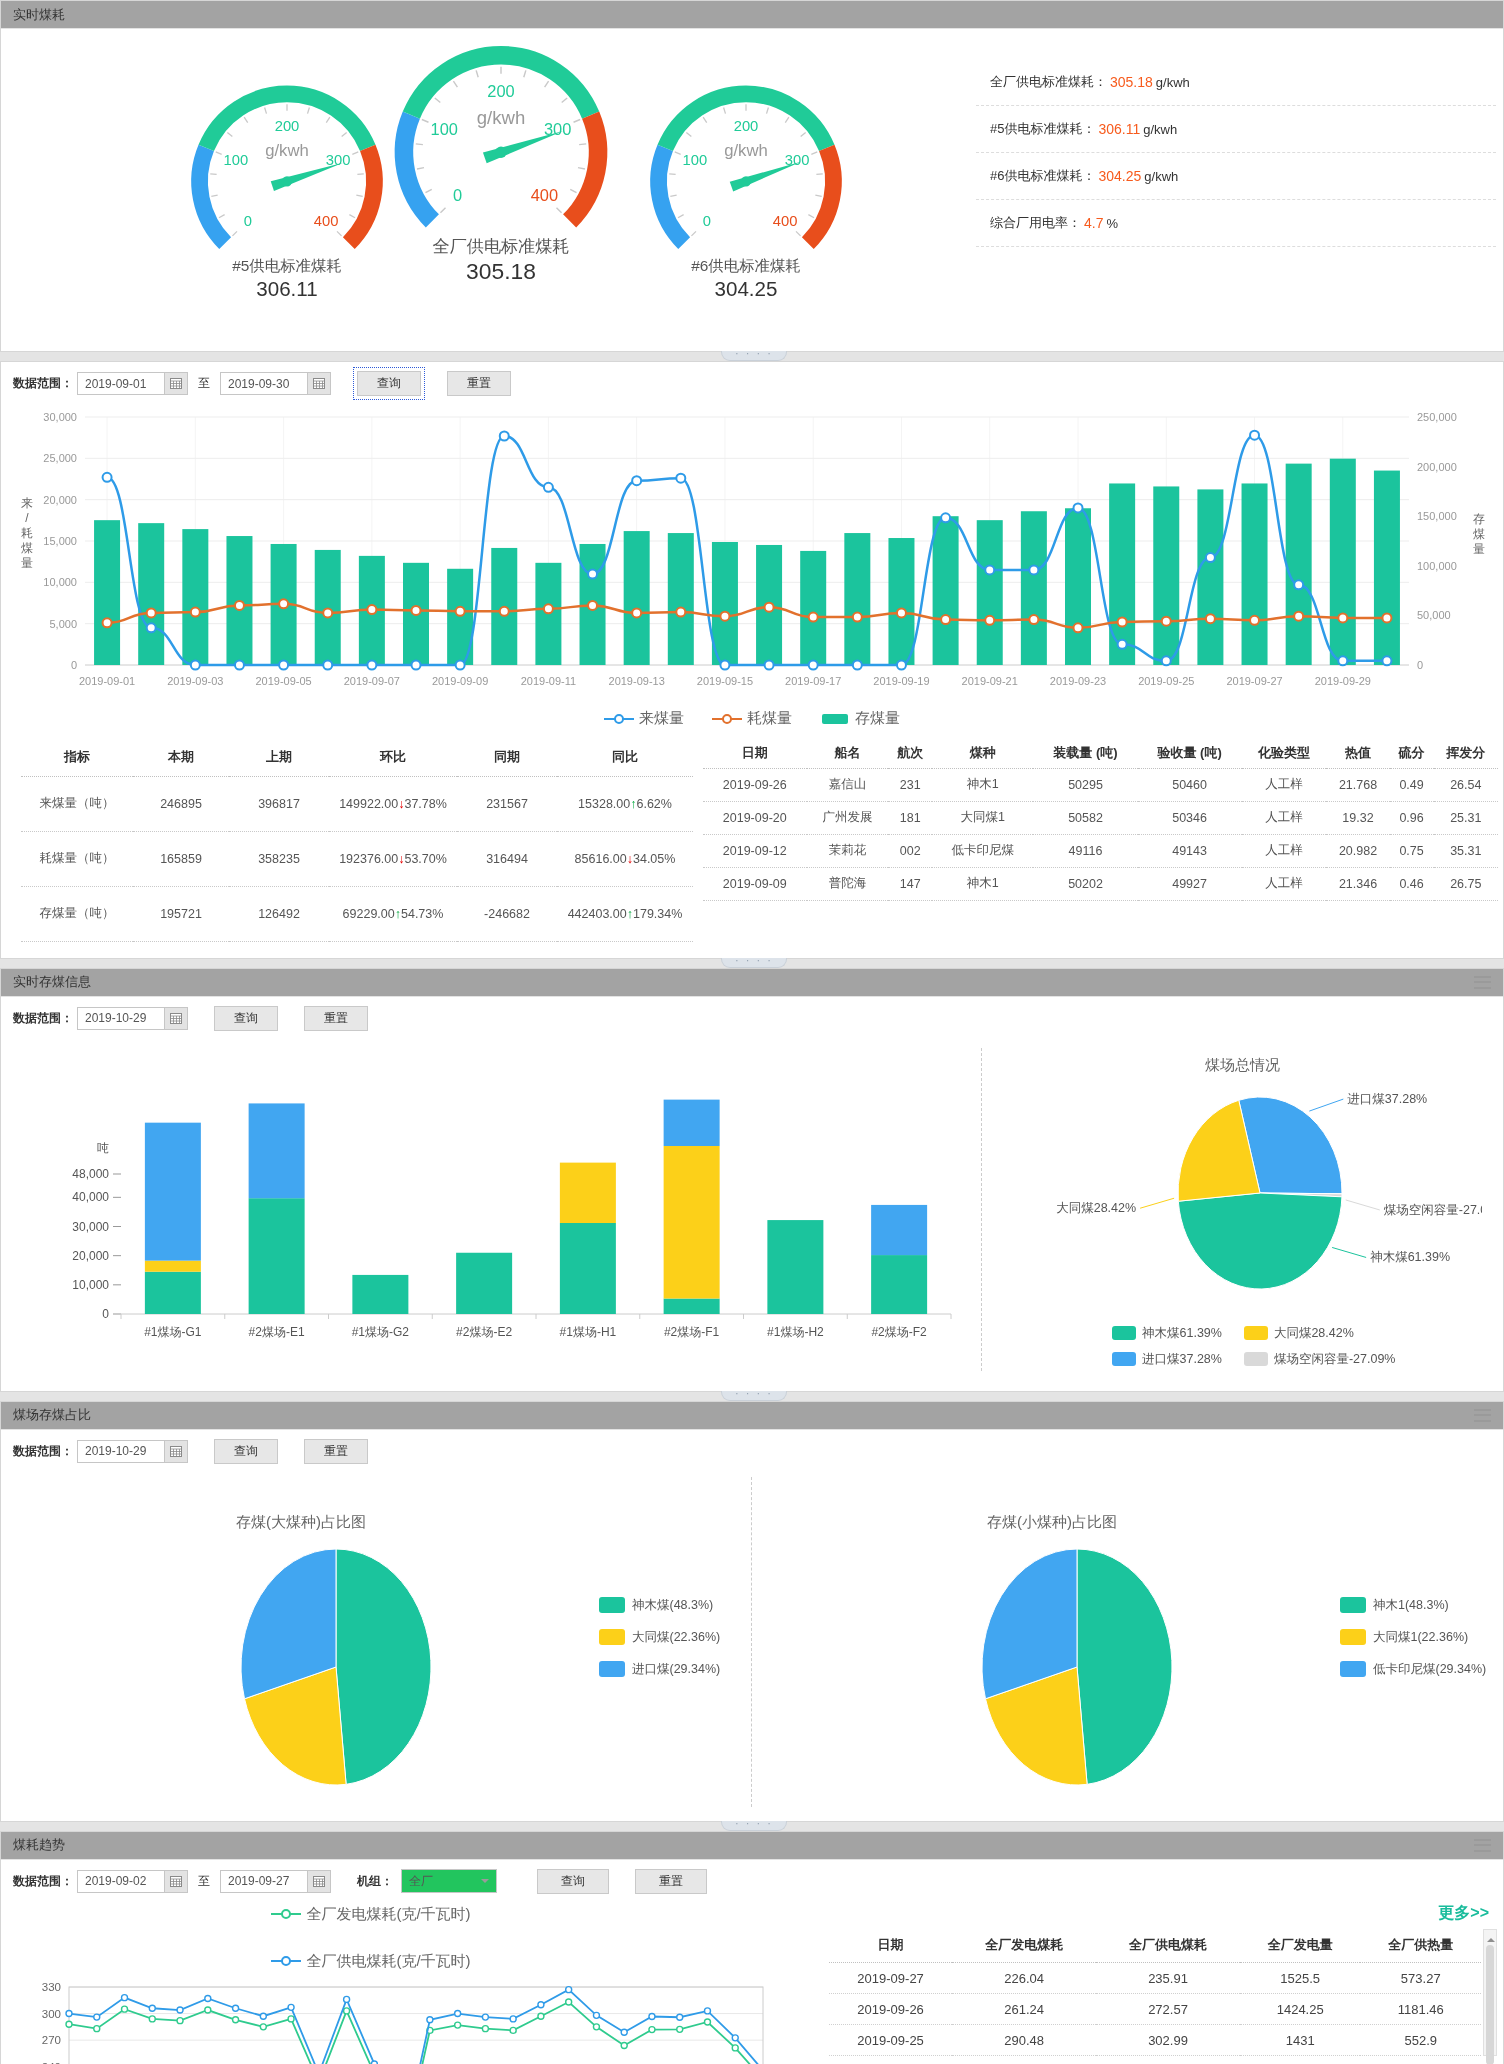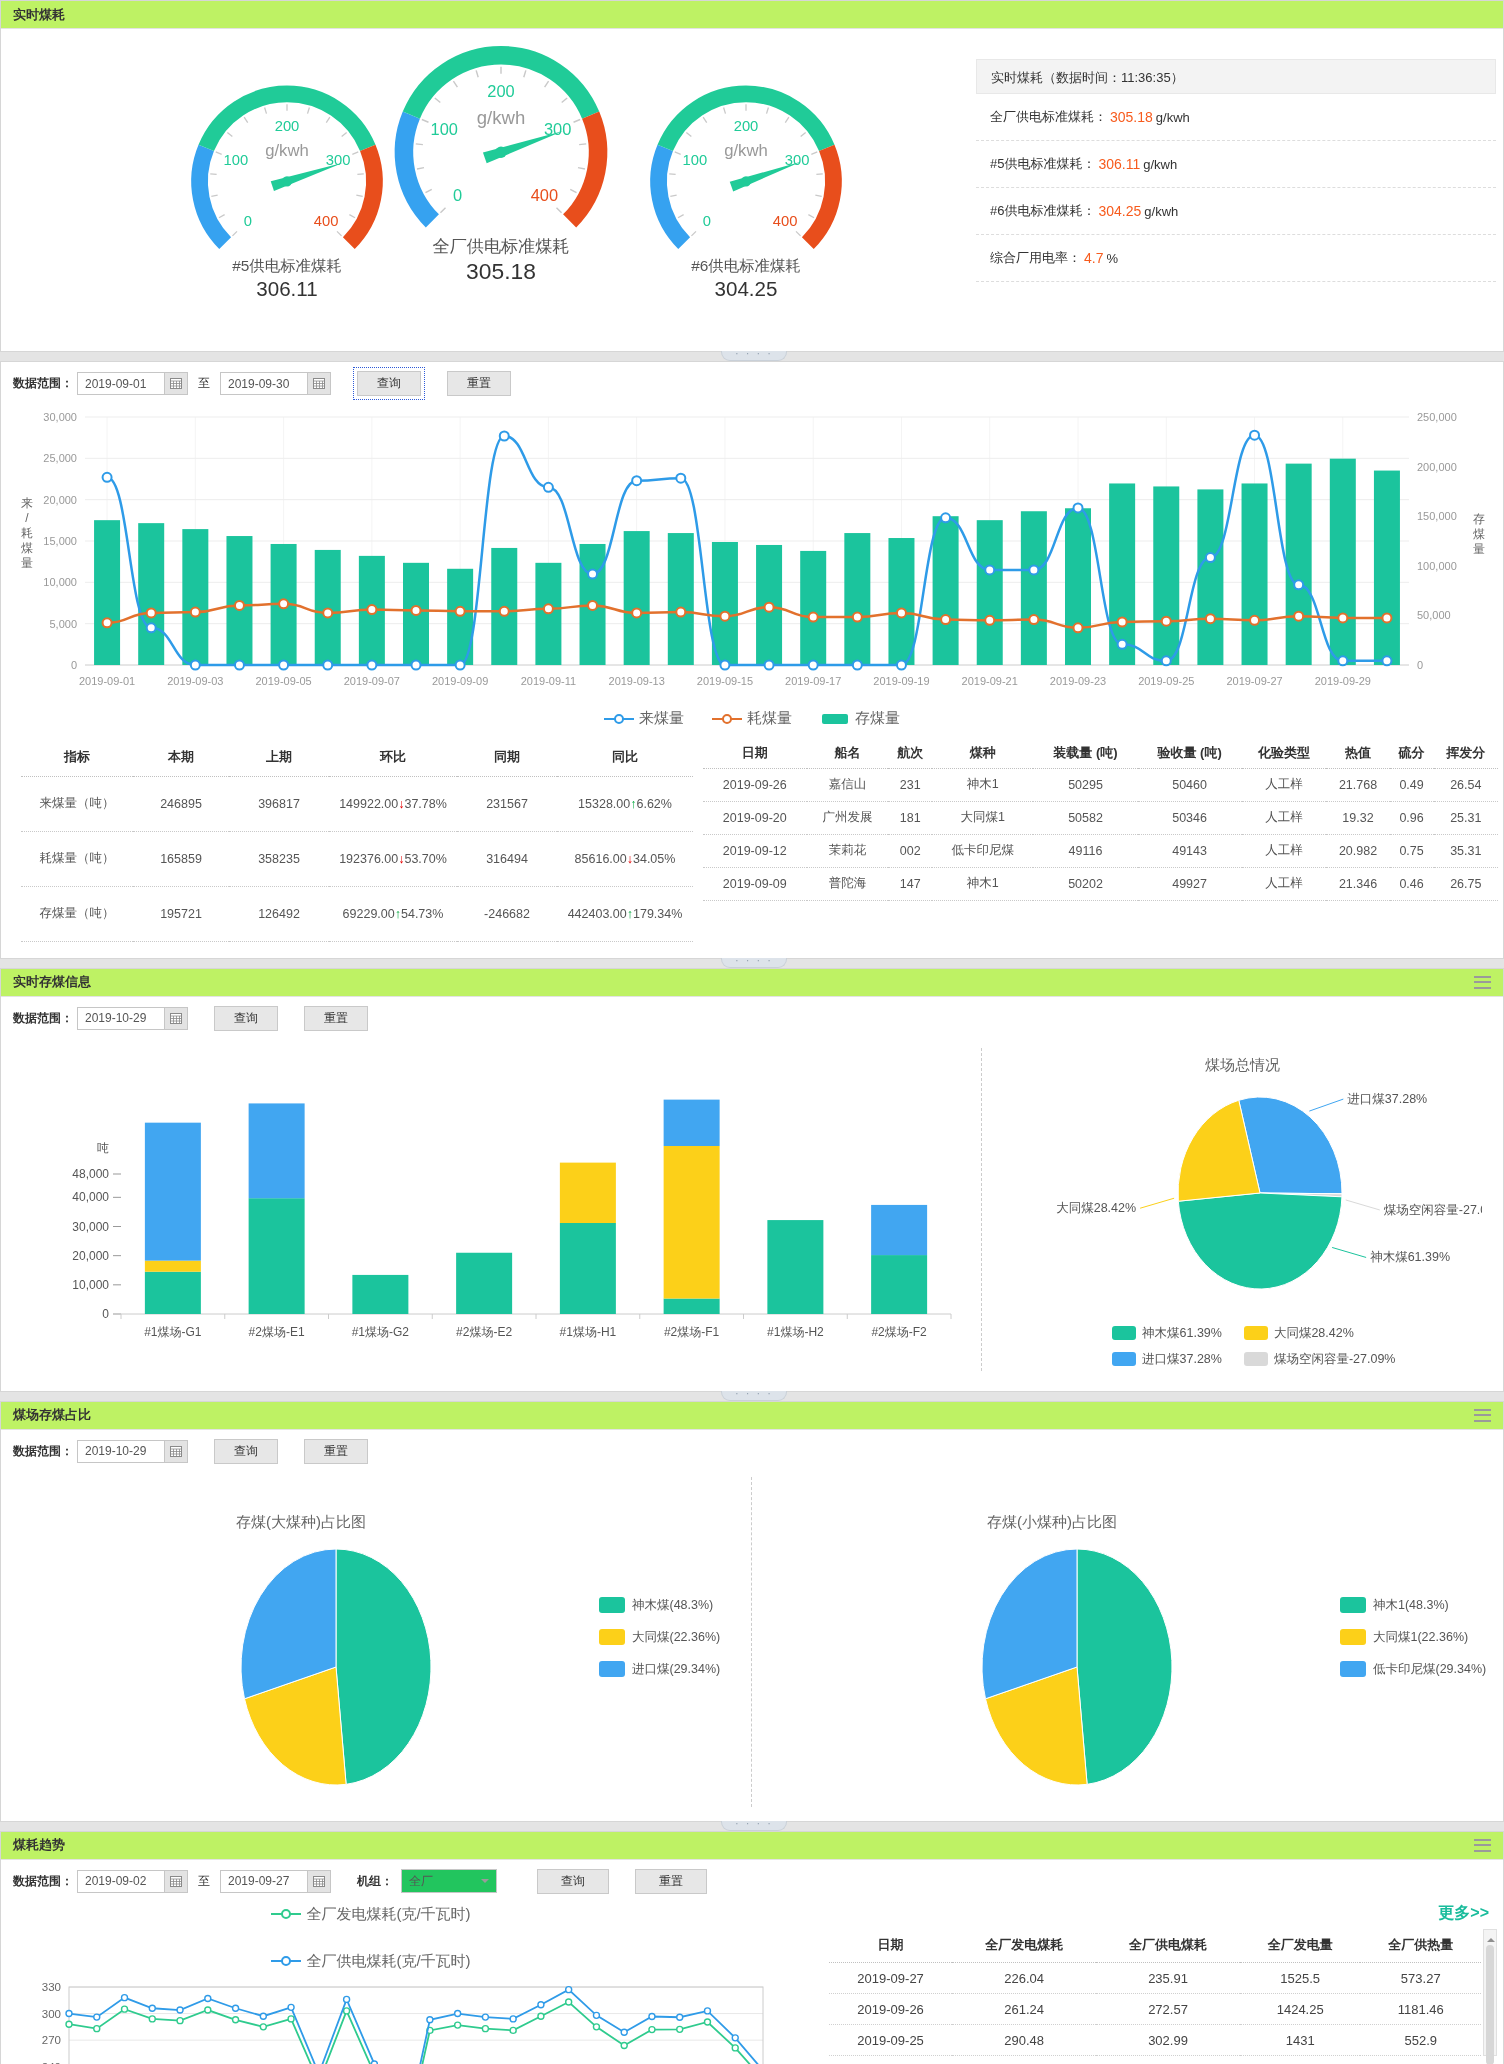--- a/index.html
+++ b/index.html
@@ -1,19 +1,19 @@
 <!DOCTYPE html>
 <html><head>
 <meta charset="utf-8">
 <style>
   * { box-sizing: border-box; }
   body { margin:0; background:#e4e4e4; width:1504px; font-family:"Liberation Sans","DejaVu Sans",sans-serif; color:#333; }
   svg { font-family:"Liberation Sans","DejaVu Sans",sans-serif; }
   .panel { background:#fff; border:1px solid #d6d6d6; margin-bottom:9px; position:relative; }
-  .panel-header { height:28px; background:#bef264; border-bottom:1px solid #e3e3e3; padding:0 12px; font-size:13px; font-weight:bold; color:#333; display:flex; justify-content:space-between; align-items:center; }
+  .panel-header { height:28px; background:#a3a3a3; border-bottom:1px solid #e3e3e3; padding:0 12px; font-size:13px; font-weight:normal; color:#333; display:flex; justify-content:space-between; align-items:center; }
   .menu-icon { width:17px; height:13px; border-top:2px solid #9a9a9a; border-bottom:2px solid #9a9a9a; position:relative; cursor:pointer; }
   .menu-icon::after { content:''; position:absolute; left:0; right:0; top:3.5px; height:2px; background:#9a9a9a; }
   .collapse-tab { position:absolute; left:720px; bottom:-10px; width:66px; height:10px; background:#dde3ea; border:1px solid #c9d0d8; border-top:none; border-radius:0 0 9px 9px; text-align:center; line-height:4px; color:#93a1b1; font-size:11px; letter-spacing:2px; z-index:5; cursor:pointer; }
   .controls { display:flex; align-items:center; padding:9px 12px 7px; font-size:12px; color:#333; }
   .ctl-label { font-weight:bold; margin-right:4px; }
   .date-input { display:flex; border:1px solid #c6c6c6; height:23px; background:#fff; align-items:stretch; }
   .date-input input { border:none; width:86px; padding:0 7px; font-size:12px; color:#555; font-family:inherit; outline:none; }
   .cal-btn { width:23px; background:#e3e3e3; border-left:1px solid #c6c6c6; display:flex; align-items:center; justify-content:center; cursor:pointer; }
   .to-label { margin:0 10px; }
   .btn { min-width:64px; height:25px; background:#e7e7e7; border:1px solid #c9c9c9; font-size:12px; color:#333; margin-left:26px; font-family:inherit; cursor:pointer; }
@@ -182,21 +182,20 @@
           <text x="105" y="72" text-anchor="middle" font-size="13" fill="#999">g/kwh</text>
           <g transform="translate(105,92) rotate(-19.631249999999994)">
             <polygon points="-12,-4 46,0 -12,4" fill="#20cb98"></polygon>
           </g>
           <circle cx="105" cy="92" r="4" fill="#20cb98"></circle>
           <text x="105" y="162" text-anchor="middle" font-size="12" fill="#555">#6供电标准煤耗</text>
           <text x="105" y="181" text-anchor="middle" font-size="16" fill="#333">304.25</text>
         </svg>
     </div>
     <div class="stats-card">
-      <div class="stats-header">实时煤耗（数据时间：11:36:35）</div>
       <div class="stats-rows">
           <div class="stats-row">
             <span>全厂供电标准煤耗：</span>
             <span class="stats-val">305.18</span>
             <span>g/kwh</span>
           </div>
           <div class="stats-row">
             <span>#5供电标准煤耗：</span>
             <span class="stats-val">306.11</span>
             <span>g/kwh</span>

